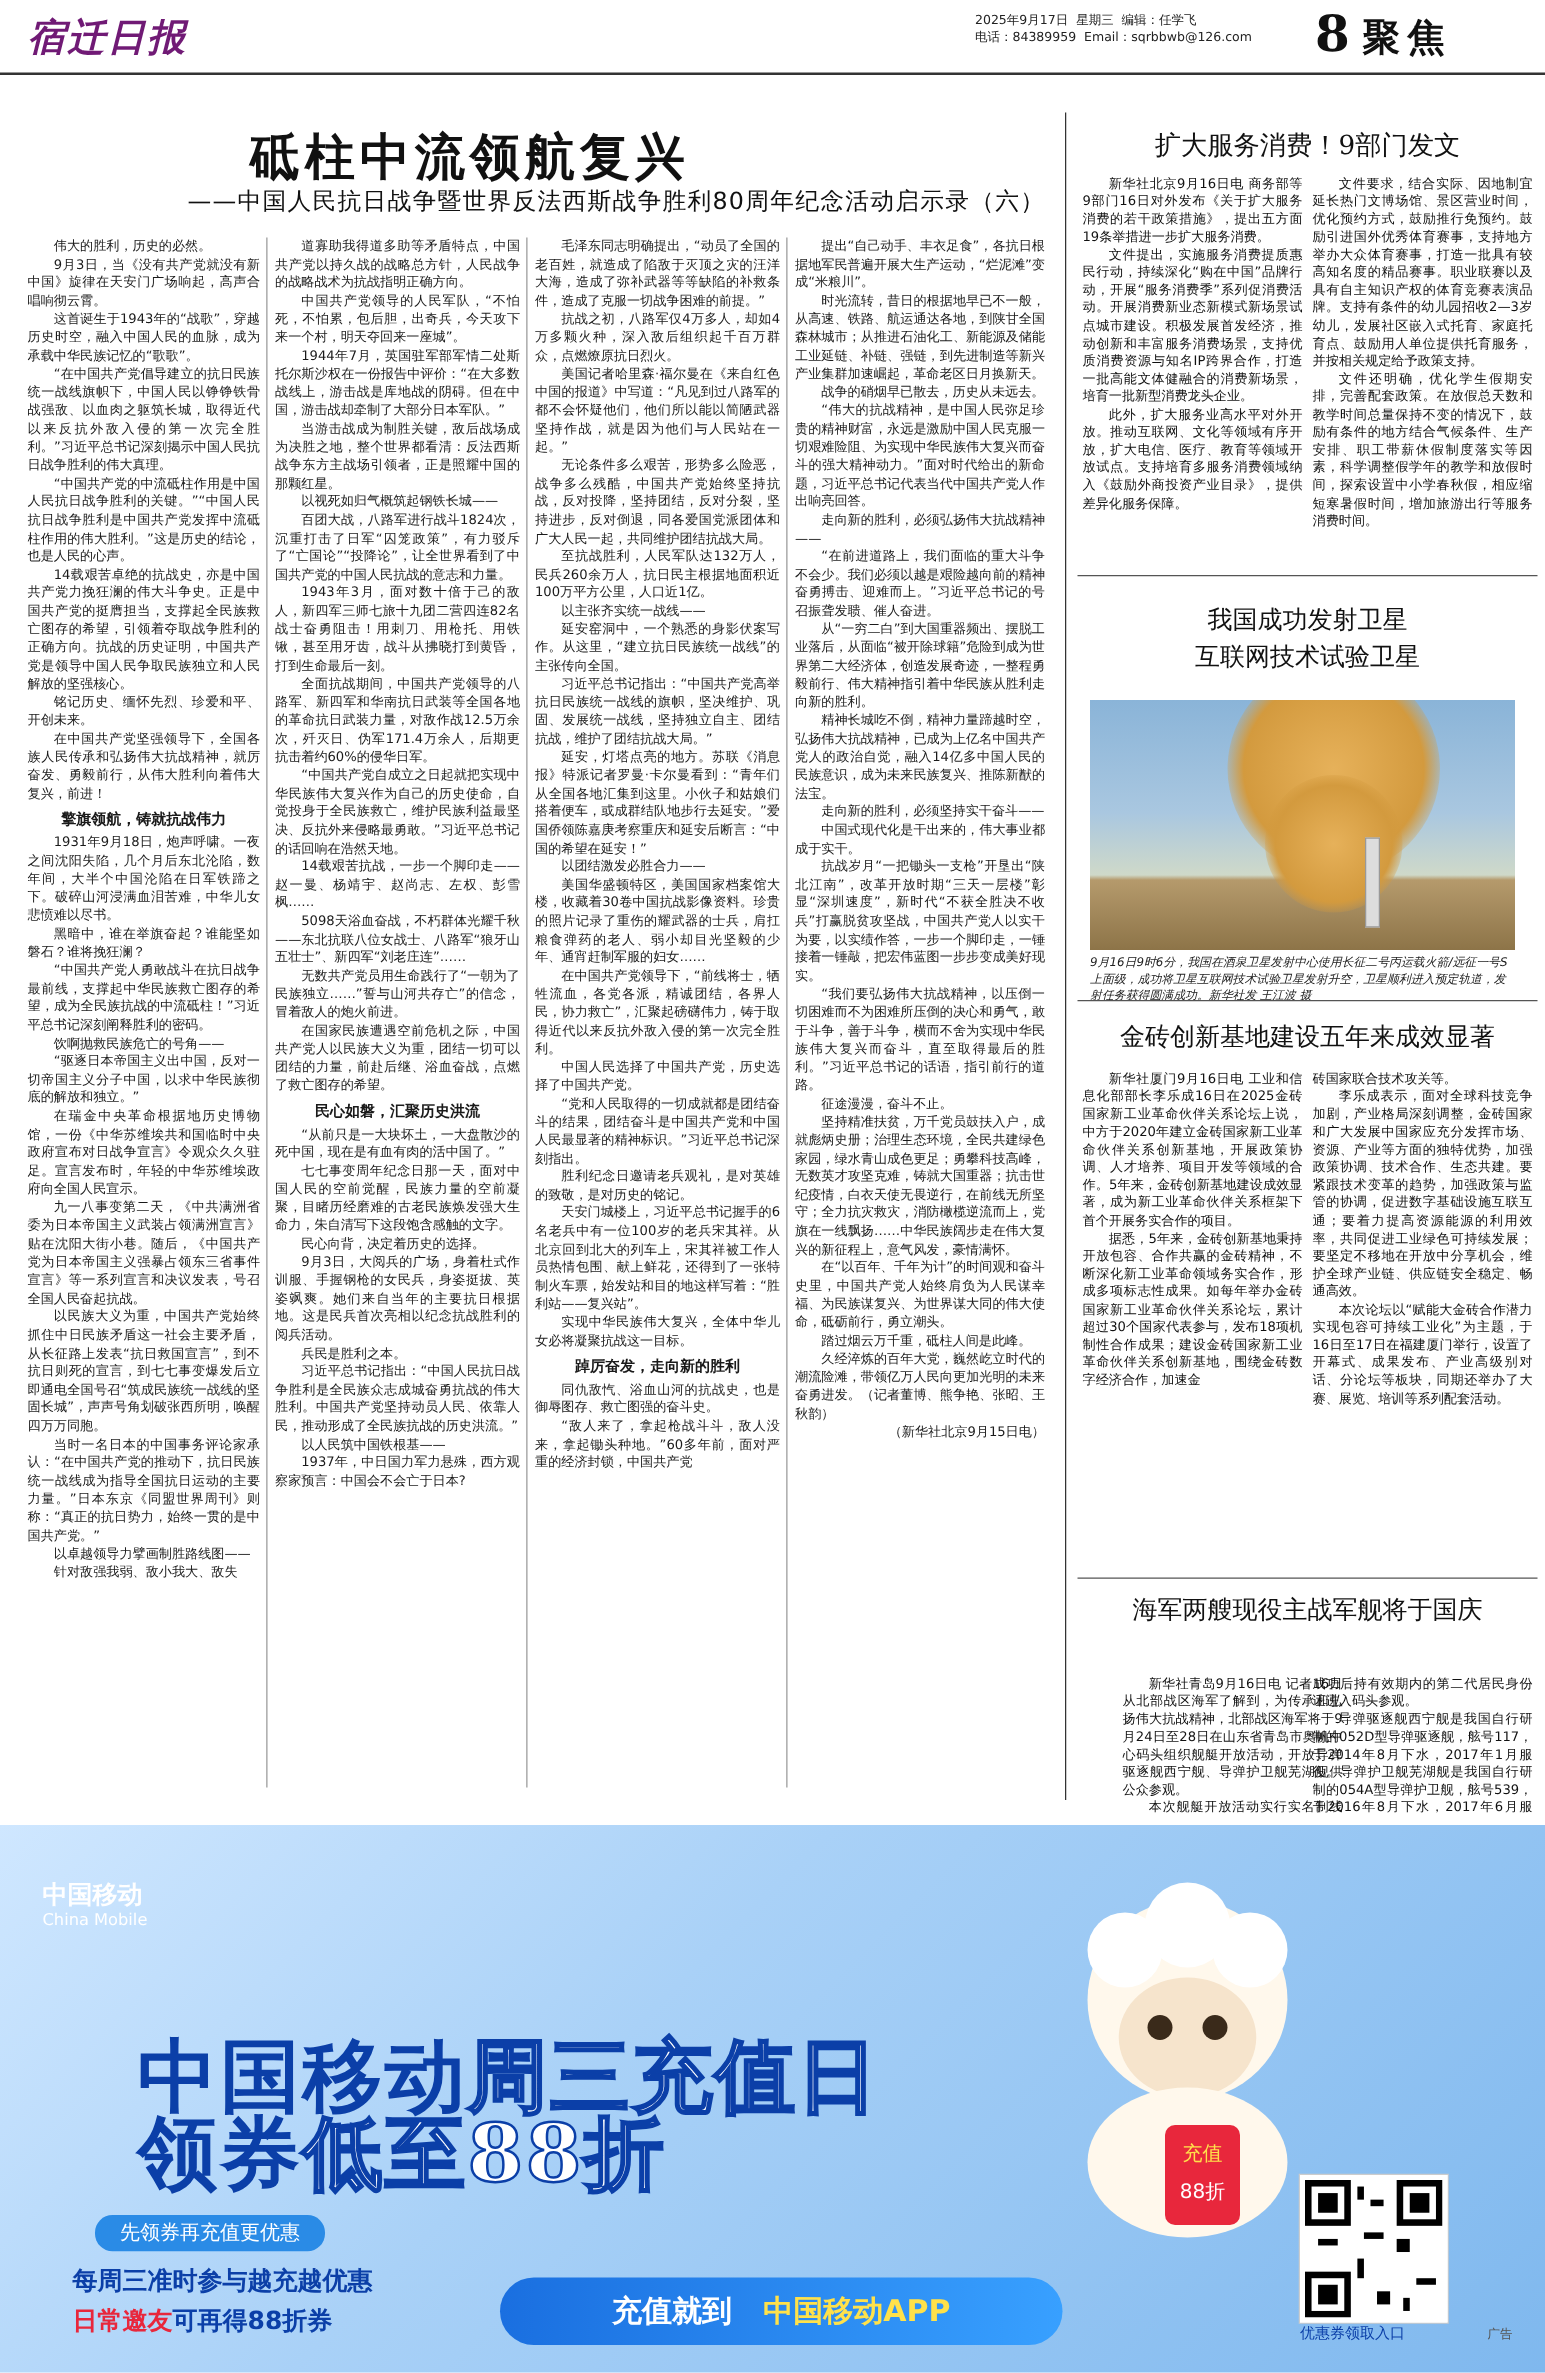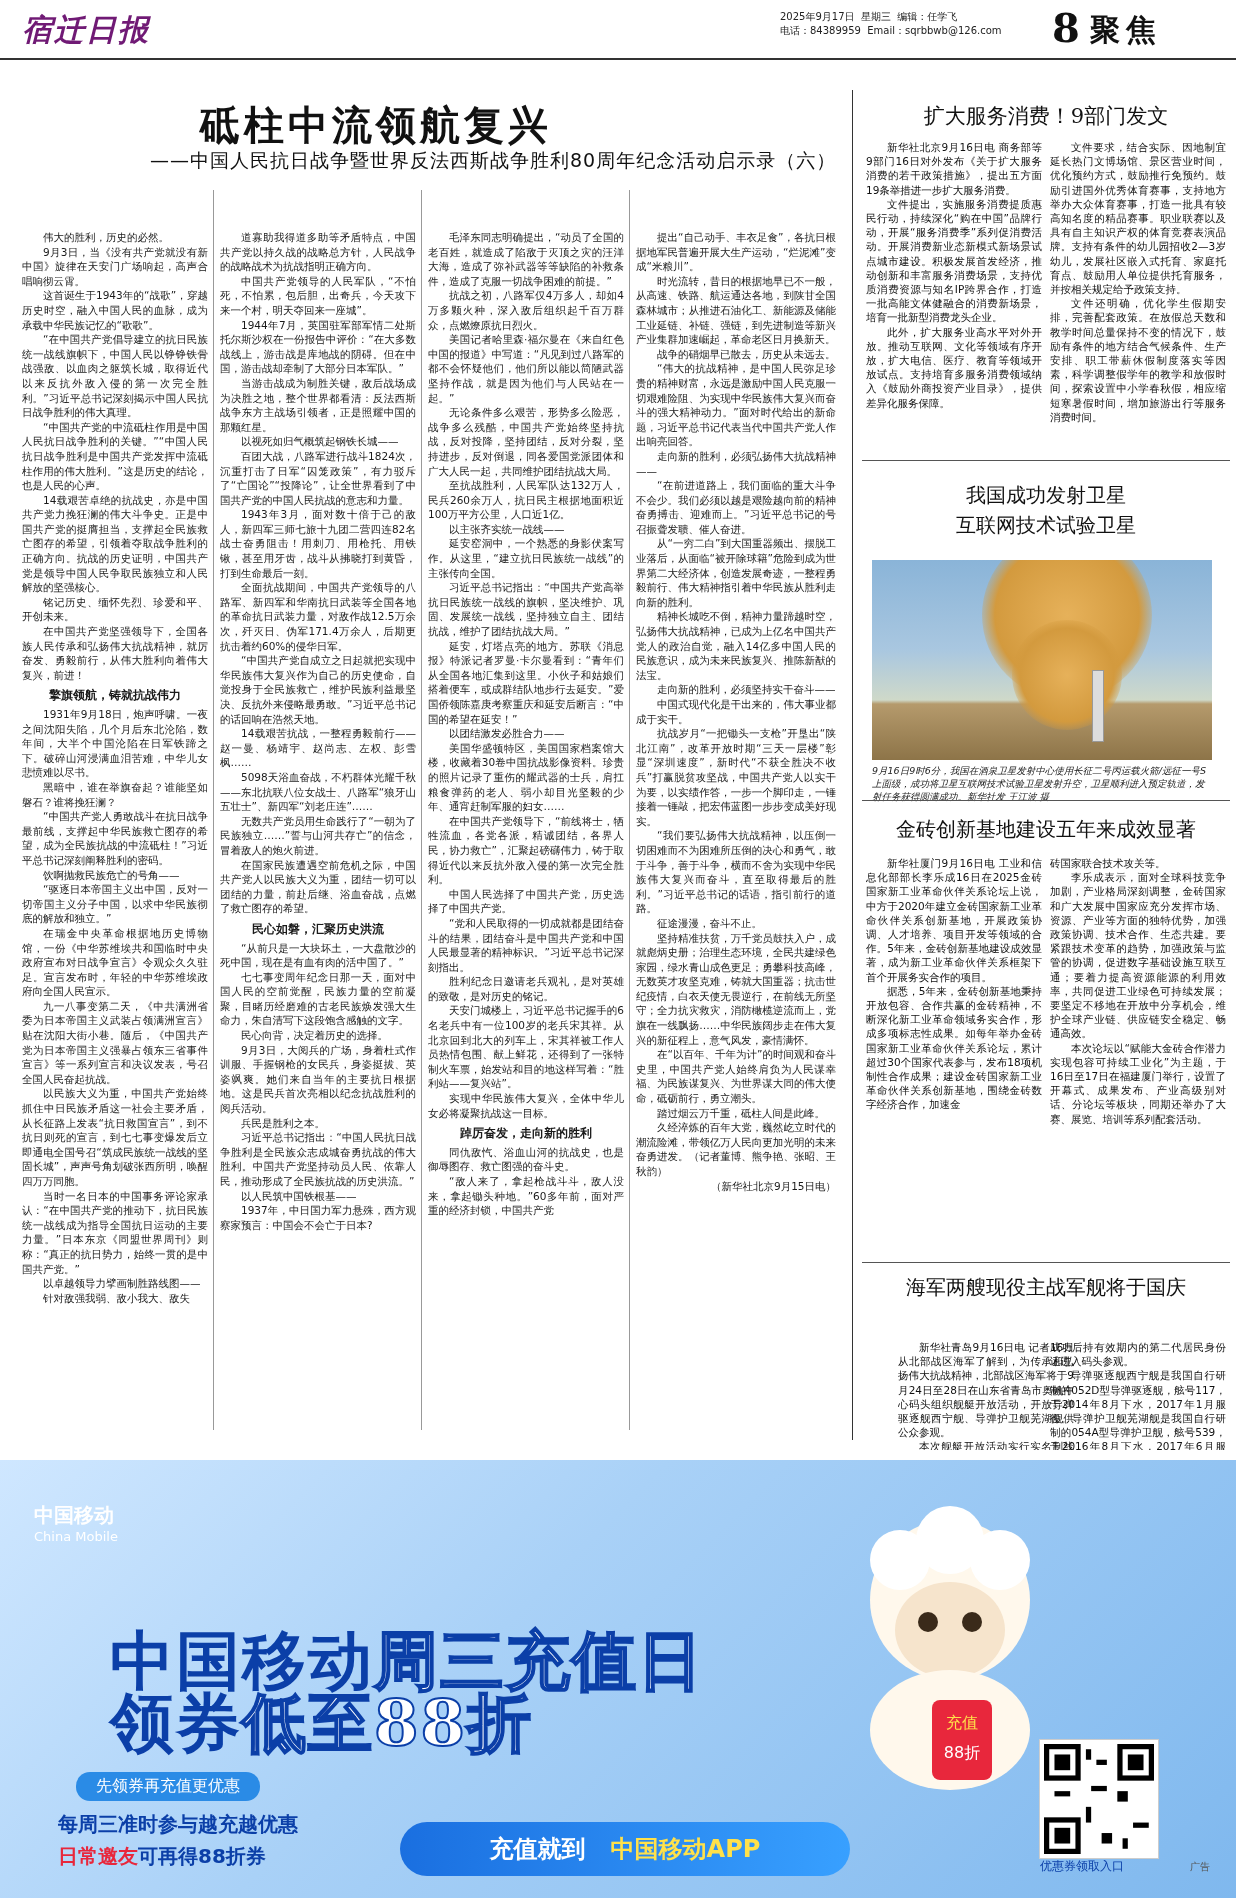--- a/index.html
+++ b/index.html
@@ -5,21 +5,21 @@
   html,body{margin:0;padding:0;background:#fff;}
   body{width:1236px;height:1898px;position:relative;overflow:hidden;font-family:"DejaVu Sans",sans-serif;color:#111;}
   .masthead{position:absolute;left:0;top:0;width:1236px;height:58px;border-bottom:2px solid #333;}
   .logo{position:absolute;left:22px;top:10px;font-family:"DejaVu Serif",serif;font-size:30px;font-weight:bold;color:#701a75;letter-spacing:2px;font-style:italic;}
   .meta{position:absolute;left:780px;top:10px;font-size:10px;line-height:14px;color:#222;}
   .meta div{white-space:nowrap;}
   .pagenum{position:absolute;left:1052px;top:4px;font-size:40px;font-weight:bold;font-family:"DejaVu Serif",serif;}
   .section{position:absolute;left:1090px;top:10px;font-size:30px;font-weight:bold;font-family:"DejaVu Serif",serif;letter-spacing:6px;}
   .main-title{position:absolute;left:200px;top:98px;font-size:40px;font-weight:bold;font-family:"DejaVu Serif",serif;letter-spacing:4px;}
   .main-sub{position:absolute;left:150px;top:148px;font-size:19px;font-family:"DejaVu Sans",sans-serif;letter-spacing:1px;}
-  .col{position:absolute;top:190px;font-size:10.5px;line-height:14.6px;text-align:justify;color:#1a1a1a;overflow:hidden;margin-top:40px;}
+  .col{position:absolute;top:190px;font-size:10.5px;line-height:14.6px;text-align:justify;color:#1a1a1a;overflow:hidden;}
   .col p{margin:0;text-indent:2em;}
   .col h4{margin:6px 0 4px;font-size:12px;text-align:center;font-weight:bold;}
   .vrule{position:absolute;top:190px;width:1px;background:#999;}
   .side-title{position:absolute;font-weight:normal;font-family:"DejaVu Serif",serif;text-align:center;}
   .side-col{position:absolute;font-size:10.5px;line-height:14.2px;text-align:justify;overflow:hidden;}
   .side-col p{margin:0;text-indent:2em;}
   .hr{position:absolute;height:1px;background:#555;}
   .photo{position:absolute;left:872px;top:560px;width:340px;height:200px;background:linear-gradient(#8ab4d8 0%,#a9c7e0 45%,#cfd9c9 70%,#b59a6c 72%,#8d7448 100%);overflow:hidden;}
   .smoke{position:absolute;border-radius:50%;background:radial-gradient(circle,#e6b15a 0%,#d39a3e 60%,rgba(211,154,62,0) 75%);}
   .rocket{position:absolute;left:220px;top:110px;width:10px;height:70px;background:#ddd;border:1px solid #999;}
@@ -84,21 +84,21 @@
 <div class="col" style="left:220px;width:196px;height:1240px;">
   <p>道寡助我得道多助等矛盾特点，中国共产党以持久战的战略总方针，人民战争的战略战术为抗战指明正确方向。</p>
   <p>中国共产党领导的人民军队，“不怕死，不怕累，包后胆，出奇兵，今天攻下来一个村，明天夺回来一座城”。</p>
   <p>1944年7月，英国驻军部军情二处斯托尔斯沙权在一份报告中评价：“在大多数战线上，游击战是库地战的阴碍。但在中国，游击战却牵制了大部分日本军队。”</p>
   <p>当游击战成为制胜关键，敌后战场成为决胜之地，整个世界都看清：反法西斯战争东方主战场引领者，正是照耀中国的那颗红星。</p>
   <p>以视死如归气概筑起钢铁长城——</p>
   <p>百团大战，八路军进行战斗1824次，沉重打击了日军“囚笼政策”，有力驳斥了“亡国论”“投降论”，让全世界看到了中国共产党的中国人民抗战的意志和力量。</p>
   <p>1943年3月，面对数十倍于己的敌人，新四军三师七旅十九团二营四连82名战士奋勇阻击！用刺刀、用枪托、用铁锹，甚至用牙齿，战斗从拂晓打到黄昏，打到生命最后一刻。</p>
   <p>全面抗战期间，中国共产党领导的八路军、新四军和华南抗日武装等全国各地的革命抗日武装力量，对敌作战12.5万余次，歼灭日、伪军171.4万余人，后期更抗击着约60%的侵华日军。</p>
   <p>“中国共产党自成立之日起就把实现中华民族伟大复兴作为自己的历史使命，自觉投身于全民族救亡，维护民族利益最坚决、反抗外来侵略最勇敢。”习近平总书记的话回响在浩然天地。</p>
-  <p>14载艰苦抗战，一整程勇毅前行——赵一曼、杨靖宇、赵尚志、左权、彭雪枫……</p>
+  <p>14载艰苦抗战，一步一个脚印走——赵一曼、杨靖宇、赵尚志、左权、彭雪枫……</p>
   <p>5098天浴血奋战，不朽群体光耀千秋——东北抗联八位女战士、八路军“狼牙山五壮士”、新四军“刘老庄连”……</p>
   <p>无数共产党员用生命践行了“一朝为了民族独立……”誓与山河共存亡”的信念，冒着敌人的炮火前进。</p>
   <p>在国家民族遭遇空前危机之际，中国共产党人以民族大义为重，团结一切可以团结的力量，前赴后继、浴血奋战，点燃了救亡图存的希望。</p>
   <h4>民心如磐，汇聚历史洪流</h4>
   <p>“从前只是一大块坏土，一大盘散沙的死中国，现在是有血有肉的活中国了。”</p>
   <p>七七事变周年纪念日那一天，面对中国人民的空前觉醒，民族力量的空前凝聚，目睹历经磨难的古老民族焕发强大生命力，朱自清写下这段饱含感触的文字。</p>
   <p>民心向背，决定着历史的选择。</p>
   <p>9月3日，大阅兵的广场，身着杜式作训服、手握钢枪的女民兵，身姿挺拔、英姿飒爽。她们来自当年的主要抗日根据地。这是民兵首次亮相以纪念抗战胜利的阅兵活动。</p>
   <p>兵民是胜利之本。</p>
   <p>习近平总书记指出：“中国人民抗日战争胜利是全民族众志成城奋勇抗战的伟大胜利。中国共产党坚持动员人民、依靠人民，推动形成了全民族抗战的历史洪流。”</p>

